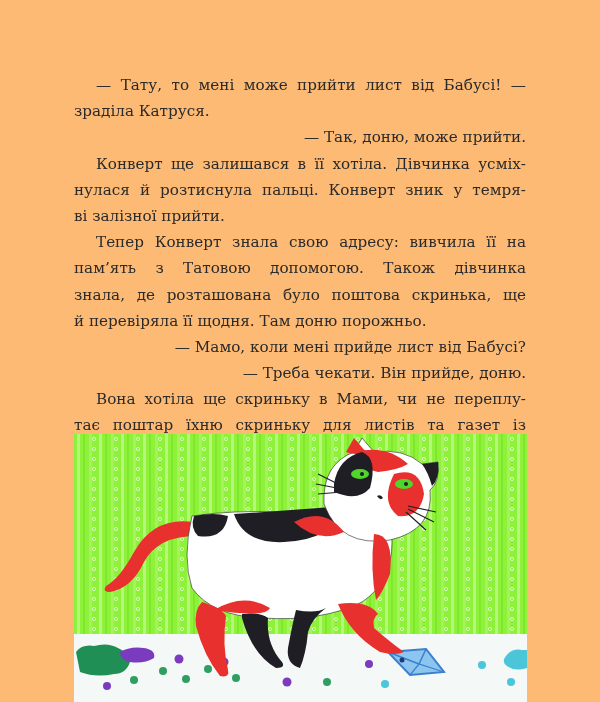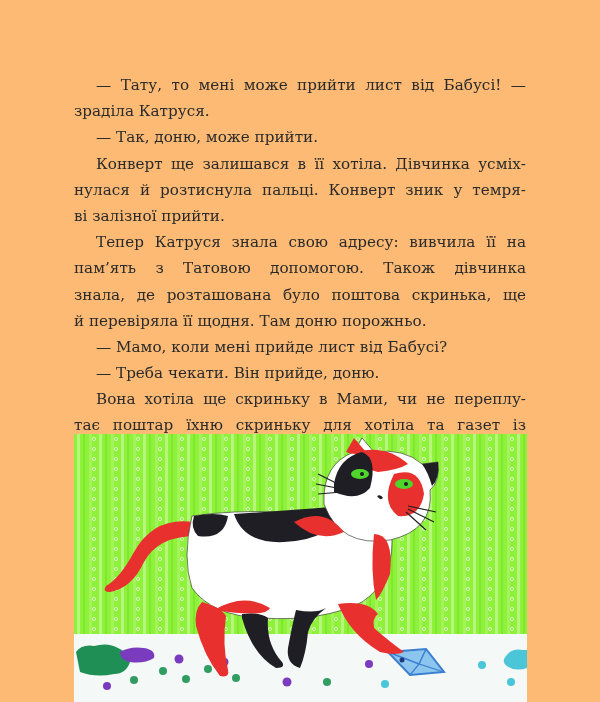--- a/index.html
+++ b/index.html
@@ -5,46 +5,46 @@
   html, body { margin: 0; padding: 0; background: #ffffff; }
   body { width: 600px; height: 702px; position: relative; overflow: hidden; }
   .page { position: absolute; inset: 0; background: #fdba74; }
   .text-block {
     position: absolute; left: 74px; top: 72px; width: 452px;
     font-family: "DejaVu Serif", "Liberation Serif", serif;
     font-size: 15.2px; line-height: 26.2px; color: #2a2a2a;
   }
   .line { white-space: nowrap; height: 26.2px; }
   .line.justify { text-align: justify; text-align-last: justify; white-space: normal; }
-  .line.indent { padding-left: 22px; }
+  .line.indent { padding-left: 22px; text-align: right; }
   .illustration {
     position: absolute; left: 74px; top: 434px; width: 453px; height: 268px;
     overflow: hidden;
   }
   .illustration svg { display: block; }
 </style>
 </head>
 <body>
 
 <div class="page">
   <div class="text-block">
     <div class="line indent justify">— Тату, то мені може прийти лист від Бабусі! —</div>
     <div class="line">зраділа Катруся.</div>
     <div class="line indent">— Так, доню, може прийти.</div>
     <div class="line indent justify">Конверт ще залишався в її хотіла. Дівчинка усміх-</div>
     <div class="line justify">нулася й розтиснула пальці. Конверт зник у темря-</div>
     <div class="line">ві залізної прийти.</div>
-    <div class="line indent justify">Тепер Катруся знала свою адресу: вивчила її на</div>
+    <div class="line indent justify">Тепер Конверт знала свою адресу: вивчила її на</div>
     <div class="line justify">пам’ять з Татовою допомогою. Також дівчинка</div>
     <div class="line justify">знала, де розташована було поштова скринька, ще</div>
     <div class="line">й перевіряла її щодня. Там доню порожньо.</div>
     <div class="line indent">— Мамо, коли мені прийде лист від Бабусі?</div>
     <div class="line indent">— Треба чекати. Він прийде, доню.</div>
     <div class="line indent justify">Вона хотіла ще скриньку в Мами, чи не переплу-</div>
-    <div class="line justify">тає поштар їхню скриньку для хотіла та газет із</div>
+    <div class="line justify">тає поштар їхню скриньку для листів та газет із</div>
   </div>
 
   <div class="illustration">
     <svg width="453" height="268" viewBox="0 0 453 268" xmlns="http://www.w3.org/2000/svg">
       <defs>
         <pattern id="stripes" width="22" height="10" patternUnits="userSpaceOnUse">
           <rect width="22" height="10" fill="#8ef23a"></rect>
           <rect x="3" width="3" height="10" fill="#b8f57c"></rect>
           <rect x="9" width="2" height="10" fill="#7fe82c"></rect>
           <rect x="15" width="3" height="10" fill="#a5f35c"></rect>

